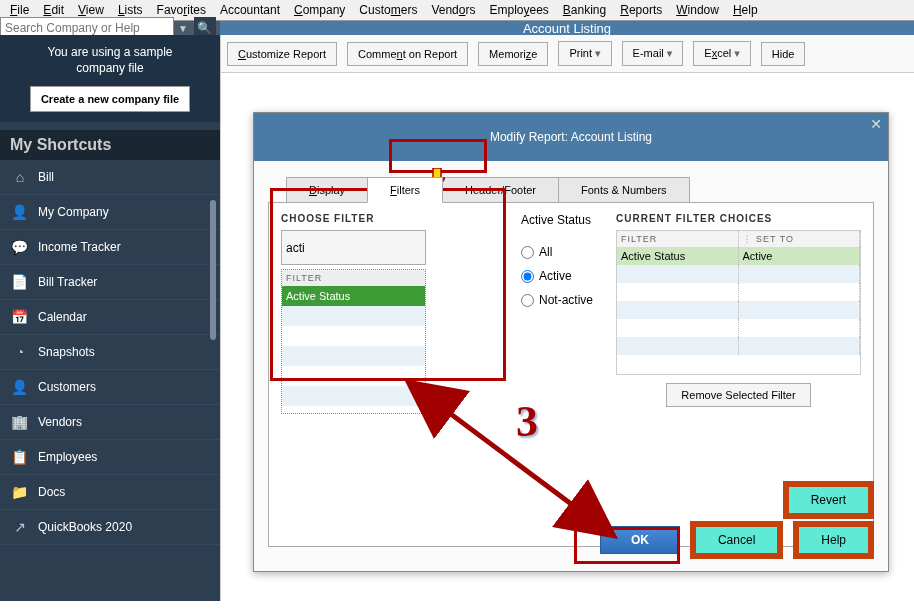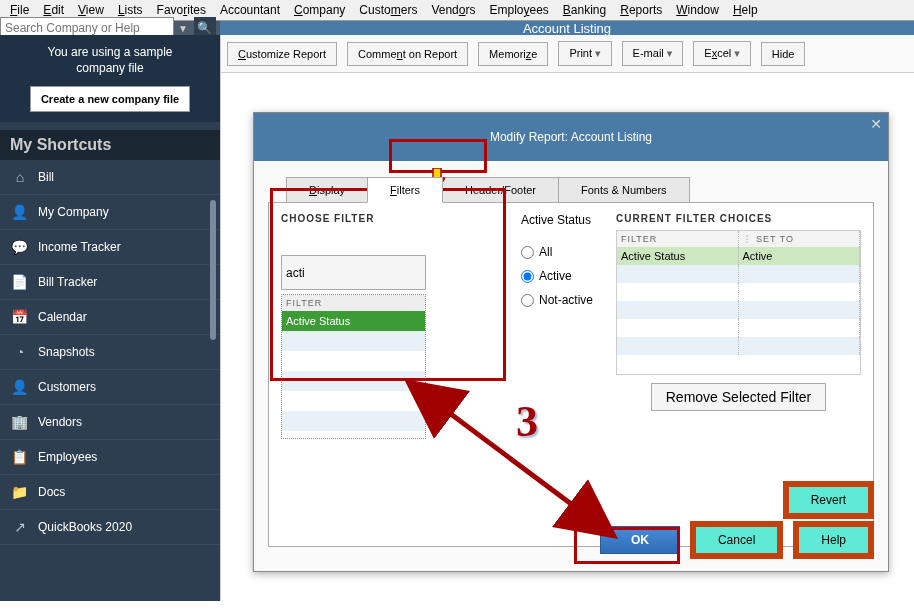--- a/index.html
+++ b/index.html
@@ -32,39 +32,39 @@
 .modal { position: absolute; left: 253px; top: 112px; width: 636px; height: 460px; background: #fafafa; border: 1px solid #888; box-shadow: 0 2px 8px rgba(0,0,0,0.3); }
 .modal-title { background: #4a7ba6; color: #fff; text-align: center; padding: 17px; font-size: 12px; position: relative; }
 .modal-close { position: absolute; right: 6px; top: 3px; color: #ddd; cursor: pointer; font-size: 14px; }
 .tabs { display: flex; margin: 16px 0 0 32px; }
 .tab { padding: 6px 22px; border: 1px solid #aaa; background: #e8e8e8; font-size: 11px; cursor: pointer; margin-right: -1px; position: relative; }
 .tab.active { background: #fff; border-bottom: 1px solid #fff; z-index: 2; }
 .tab-body { border: 1px solid #aaa; margin: -1px 14px 0 14px; background: #fff; padding: 10px 12px; height: 345px; position: relative; }
 
 .section-label { font-size: 10px; font-weight: bold; letter-spacing: 1px; color: #333; margin-bottom: 6px; }
 .choose-left { float: left; width: 240px; }
-.search-filter { width: 145px; height: 35px; border: 1px solid #aaa; background: #f5f5f5; padding: 16px 4px; font-size: 12px; margin-bottom: 4px; margin-top: 25px; }
+.search-filter { width: 145px; height: 35px; border: 1px solid #aaa; background: #f5f5f5; padding: 16px 4px; font-size: 12px; margin-bottom: 4px; }
 .filter-list { width: 145px; height: 145px; border: 1px dotted #888; background: #fff; }
 .filter-hdr { background: #eee; font-size: 9px; color: #666; letter-spacing: 1px; padding: 3px 4px; }
 .filter-row { padding: 4px; font-size: 11px; }
 .filter-row.sel { background: #3d9b35; color: #fff; }
 .filter-row.alt { background: #e8f0f8; }
 .radio-col { margin-left: 160px; padding-top: 0; }
 .radio-title { font-size: 12px; margin-bottom: 18px; }
 .radio-item { display: flex; align-items: center; gap: 5px; font-size: 12px; margin-bottom: 10px; }
 .radio-item input { margin: 0; }
 
 .current-box { position: absolute; right: 12px; top: 10px; width: 245px; }
 .cf-table { border: 1px solid #ccc; margin-top: 5px; height: 145px; background: #fff; }
 .cf-head { display: flex; background: #f3f3f3; font-size: 9px; color: #666; letter-spacing: 1px; }
 .cf-head div, .cf-row div { flex: 1; padding: 3px 4px; border-right: 1px dotted #bbb; }
 .cf-row { display: flex; font-size: 11px; }
 .cf-row.sel { background: #cde8c0; }
 .cf-row.alt { background: #e8f0f8; }
-.remove-btn { margin: 8px auto 0; display: block; border: 1px solid #aaa; background: #f5f5f5; padding: 5px 14px; font-size: 14px; cursor: pointer; }
+.remove-btn { margin: 8px auto 0; display: block; border: 1px solid #aaa; background: #f5f5f5; padding: 5px 14px; font-size: 11px; cursor: pointer; }
 
 .modal-buttons { position: absolute; bottom: 12px; right: 14px; display: flex; gap: 10px; align-items: center; }
 .btn { border: 6px solid #c2410c; background: #5eead4; padding: 6px 22px; font-size: 12px; cursor: pointer; }
 .btn.primary { background: linear-gradient(#4a8ad6, #2d6db8); color: #fff; border: 1px solid #2a5a9a; padding: 6px 30px; font-weight: bold; }
 .revert-wrap { position: absolute; bottom: 52px; right: 14px; }
 
 
 .anno-red-tab { position: absolute; left: 389px; top: 139px; width: 98px; height: 34px; border: 3px solid #b00000; pointer-events: none; }
 .anno-red-panel { position: absolute; left: 270px; top: 188px; width: 236px; height: 193px; border: 3px solid #b00000; pointer-events: none; }
 .anno-red-ok { position: absolute; left: 574px; top: 527px; width: 106px; height: 37px; border: 3px solid #b00000; pointer-events: none; }

